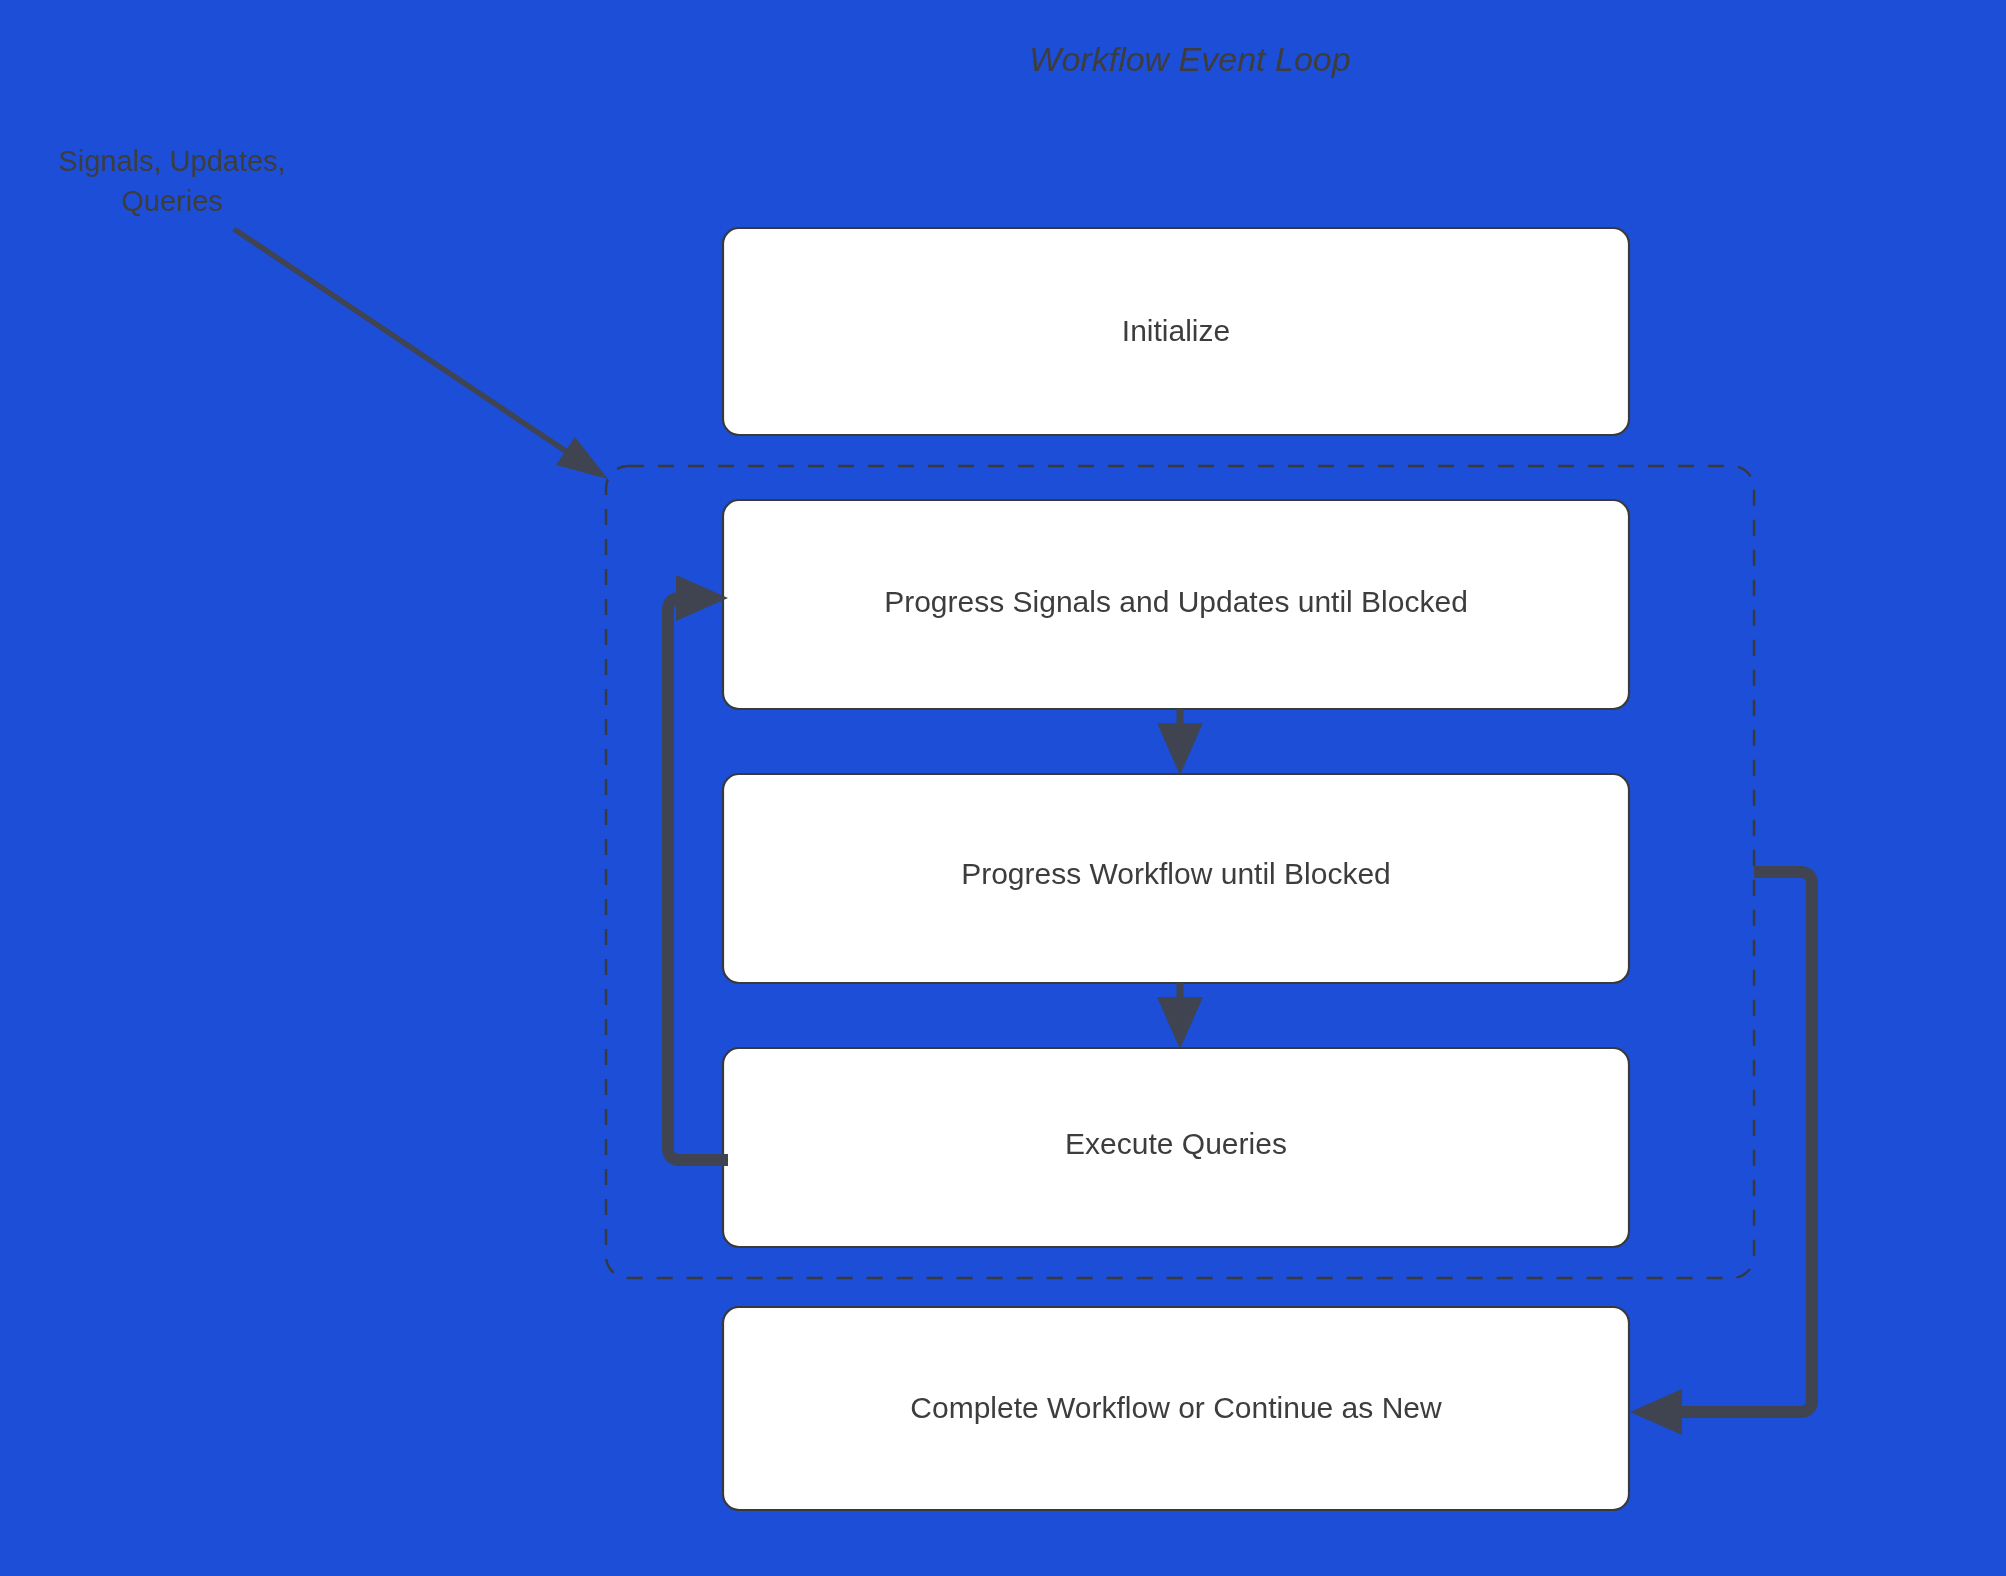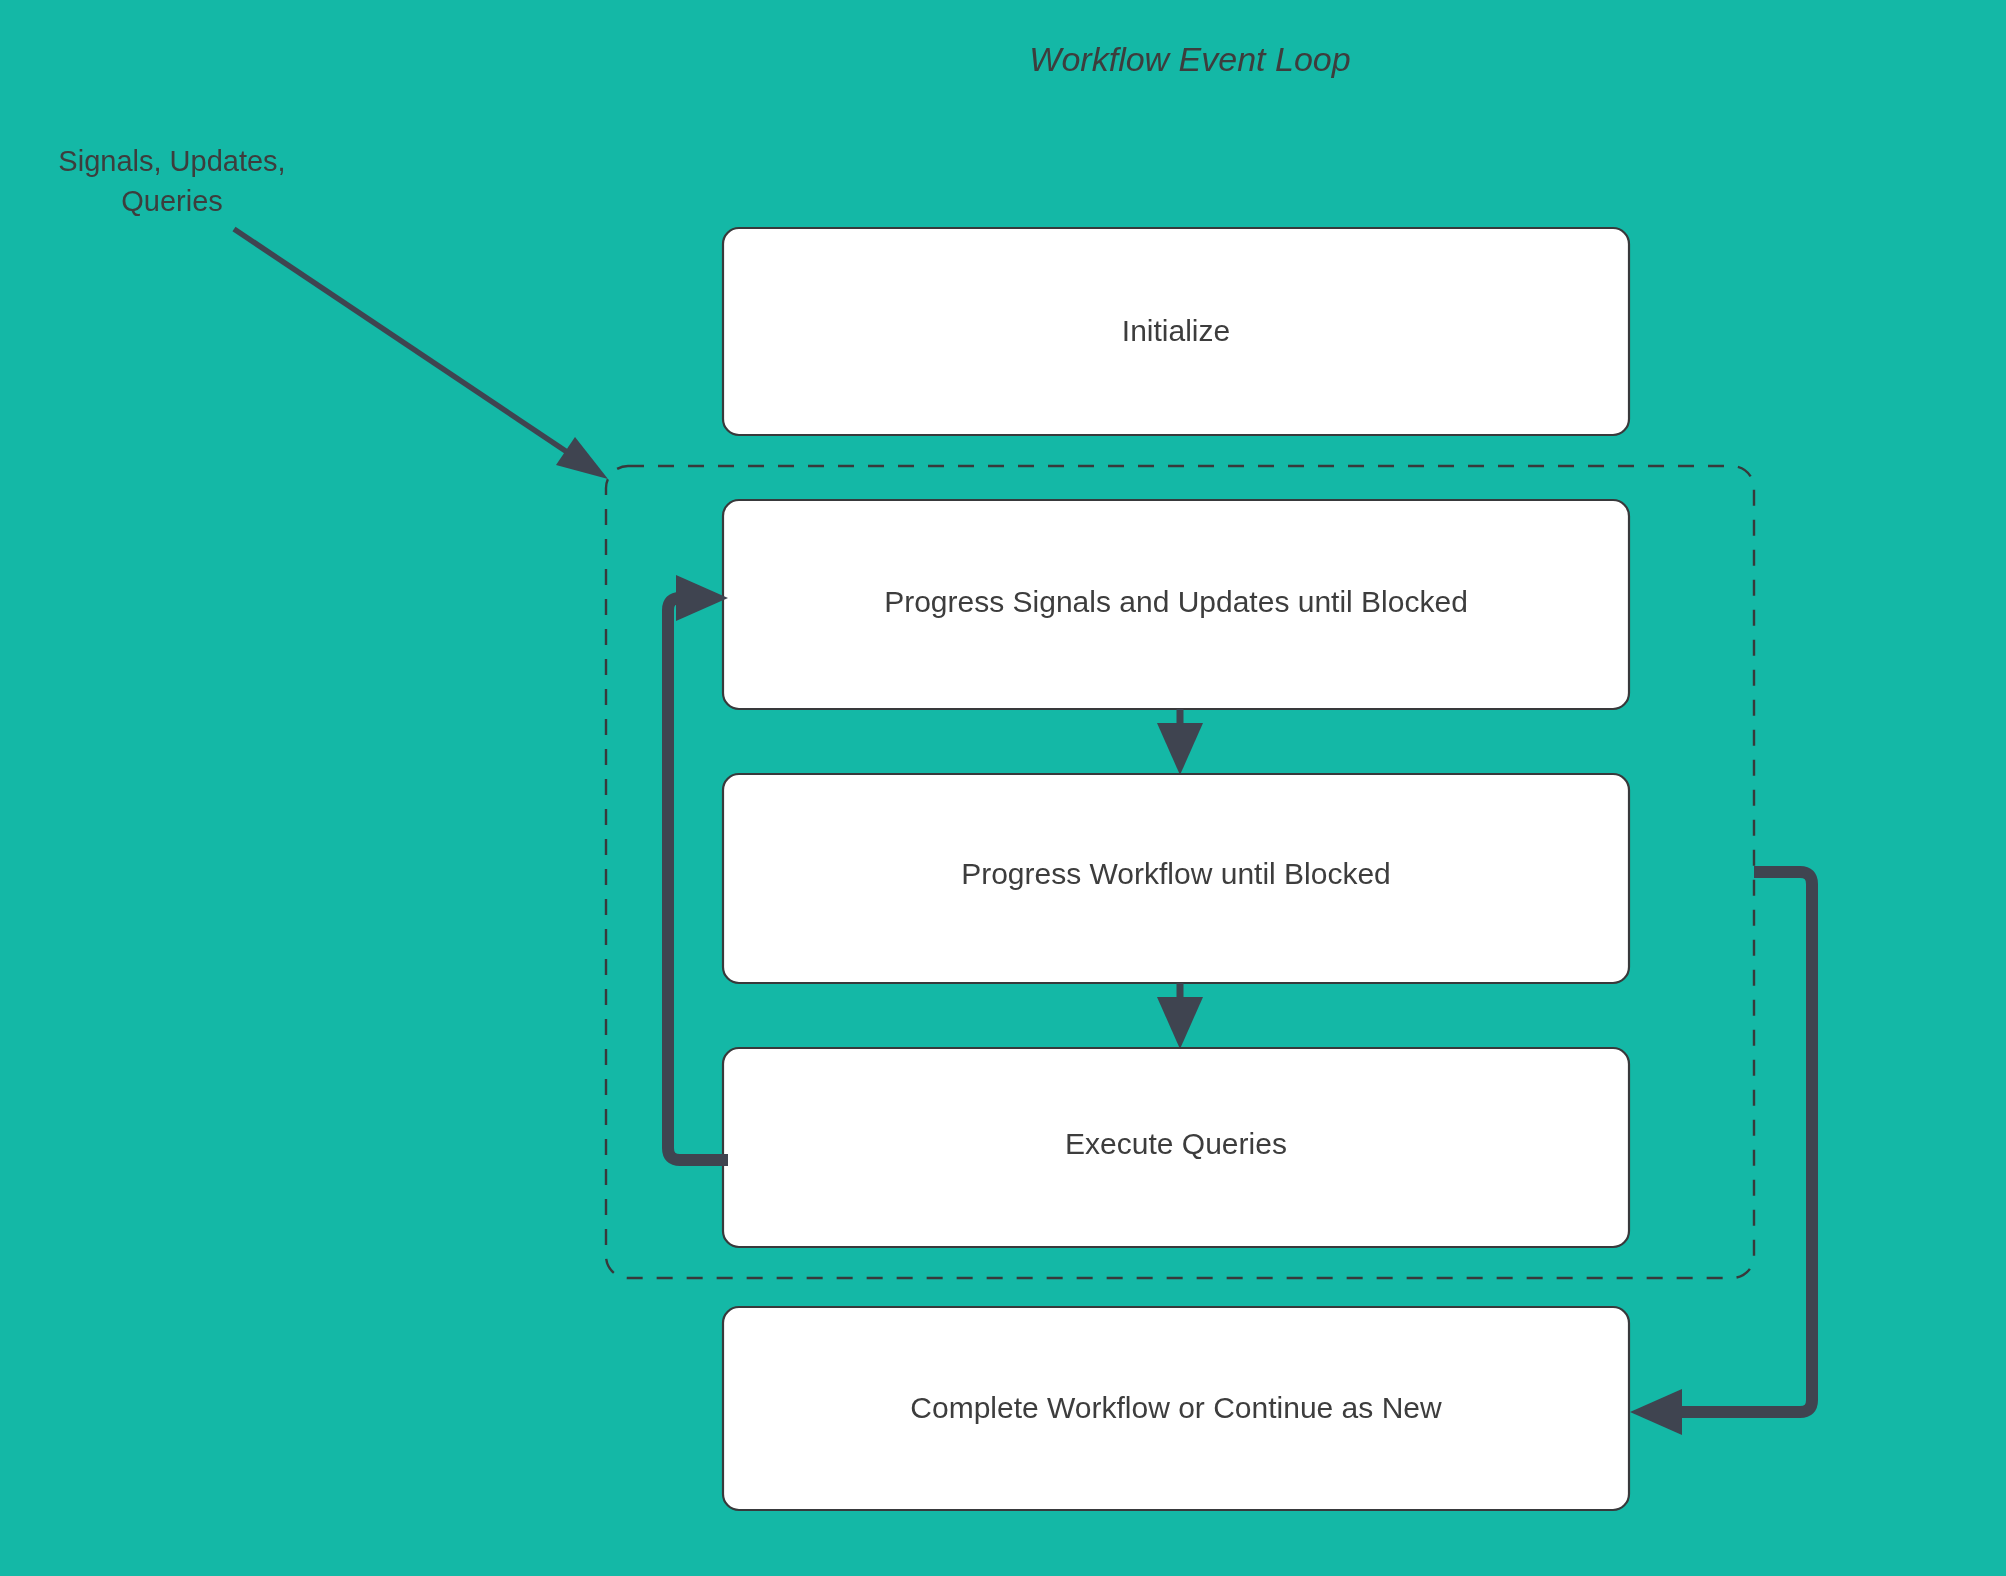--- a/index.html
+++ b/index.html
@@ -10,21 +10,21 @@
   body {
     width: 2006px;
     height: 1576px;
     font-family: "Liberation Sans", sans-serif;
     overflow: hidden;
   }
   #diagram-root {
     position: relative;
     width: 2006px;
     height: 1576px;
-    background: #14b8a6;
+    background: #1d4ed8;
   }
   svg.diagram-canvas {
     position: absolute;
     left: 0;
     top: 0;
     width: 2006px;
     height: 1576px;
     display: block;
   }
   .node-rect {

